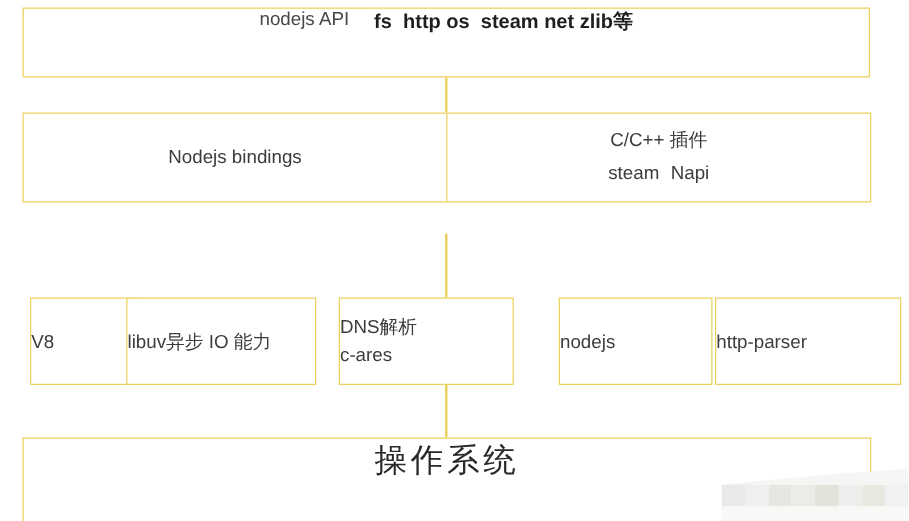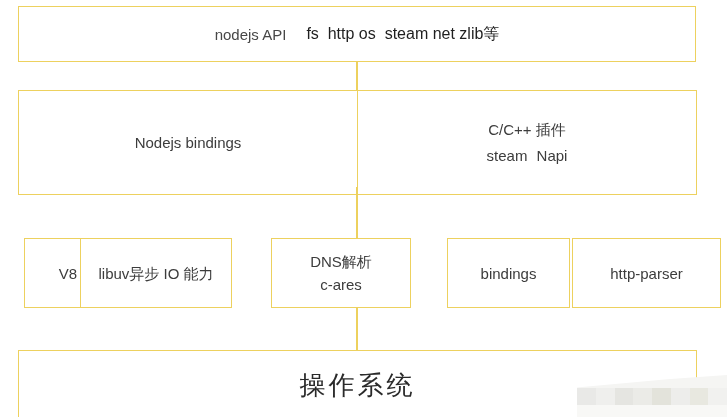--- a/index.html
+++ b/index.html
@@ -14,63 +14,63 @@
   .stage{
     position:relative;
     width:727px;height:417px;
     background:#ffffff;
     overflow:hidden;
   }
   .box{
     position:absolute;
     border:1.5px solid var(--border);
     background:#ffffff;
-    display:flex;align-items:center;justify-content:center;
+    display:flex;align-items:flex-start;justify-content:center;
     color:var(--txt);
   }
   
   .api-box{
     left:18px;top:6px;width:678px;height:56px;
     gap:20px;
     font-size:15px;
   }
   .api-prefix{color:#474747;}
   .api-modules{
-    font-weight:400;font-size:16px;color:var(--txt-bold);
+    font-weight:700;font-size:16px;color:var(--txt-bold);
     white-space:pre;
   }
   
   .connector{
     position:absolute;left:356px;width:2px;
     background:var(--border);
   }
   .c1{top:62px;height:28px;}
   .c2{top:187px;height:51px;}
   .c3{top:308px;height:42px;}
   
   .bindings-box{
-    left:18px;top:90px;width:679px;height:105px;
+    left:18px;top:90px;width:679px;height:72px;
     align-items:stretch;justify-content:flex-start;
   }
   .half{
     display:flex;flex-direction:column;align-items:center;justify-content:center;
     font-size:15px;line-height:26px;color:var(--txt);
   }
   .half.left{width:339px;border-right:1.5px solid var(--border);}
   .half.right{flex:1;}
   .addon-line2{word-spacing:5px;}
   
   .lib{
     top:238px;height:70px;
     flex-direction:column;
     font-size:15px;line-height:23px;
     text-align:center;
   }
   .lib-v8{left:24px;width:88px;}
-  .lib-libuv{left:80px;width:152px;}
+  .lib-libuv{left:101px;width:152px;}
   .lib-dns{left:271px;width:140px;}
   .lib-ssl{left:447px;width:123px;}
   .lib-http{left:572px;width:149px;}
   
   .os-box{
     left:18px;top:350px;width:679px;height:70px;
     border-bottom:none;
     font-size:26px;letter-spacing:3px;
     color:var(--os-txt);font-weight:500;
   }
@@ -118,21 +118,21 @@
     <div>V8</div>
   </div>
   <div class="box lib lib-libuv">
     <div>libuv异步 IO 能力</div>
   </div>
   <div class="box lib lib-dns">
     <div>DNS解析</div>
     <div>c-ares</div>
   </div>
   <div class="box lib lib-ssl">
-    <div>bindings</div>
+    <div>nodejs</div>
   </div>
   <div class="box lib lib-http">
     <div>http-parser</div>
   </div>
 
   <div class="connector c3"></div>
 
   <div class="box os-box">
     <span>操作系统</span>
   </div>

